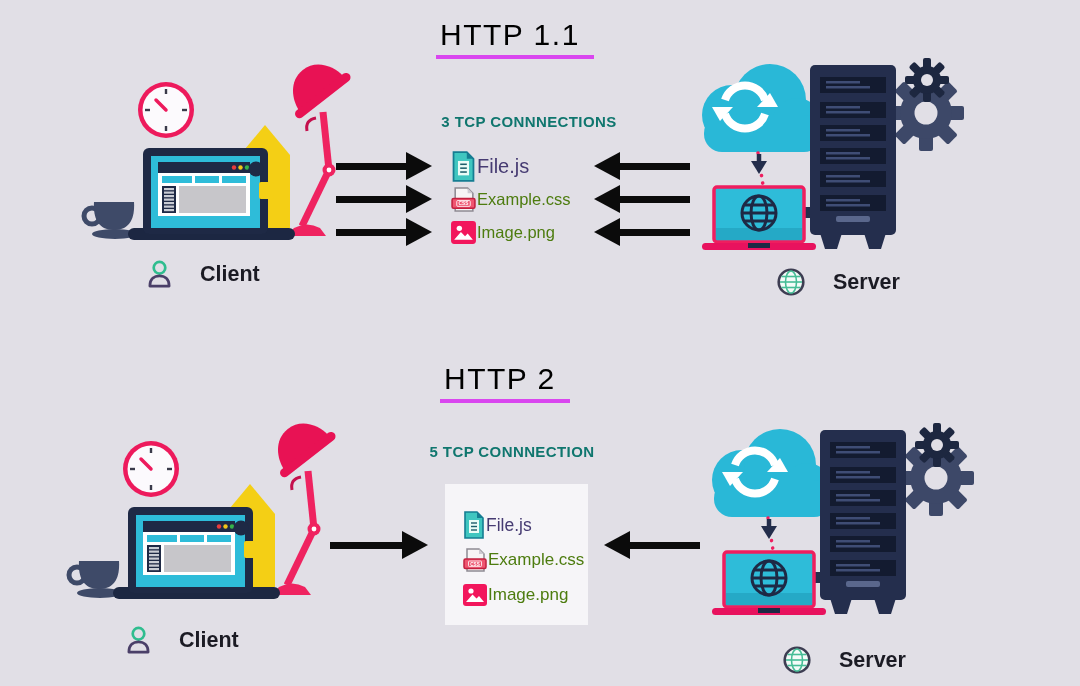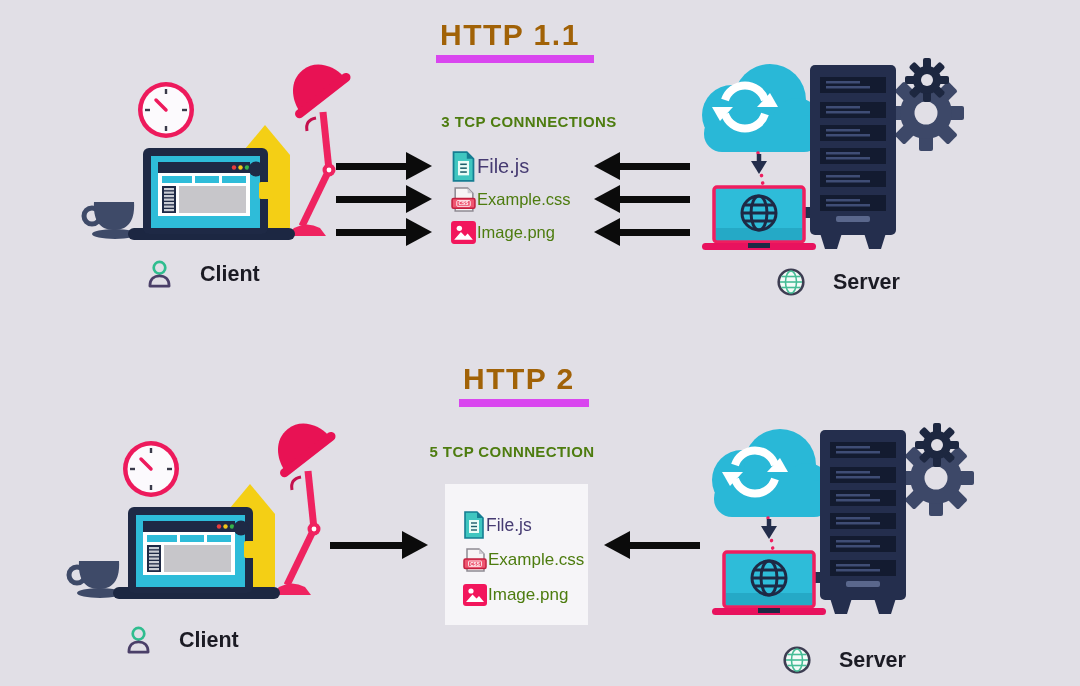--- a/index.html
+++ b/index.html
@@ -2,26 +2,26 @@
 <html><head>
 <meta charset="utf-8">
 <style>
   html,body{margin:0;padding:0;}
   body{background:#e1dfe6;font-family:"Liberation Sans", sans-serif;}
   .canvas{position:relative;width:1080px;height:686px;background:#e1dfe6;overflow:hidden;}
   .abs{position:absolute;}
 
   .section-title{
     position:absolute;
-    font-weight:700;font-size:30px;letter-spacing:1.5px;color:#a16207;
-    border-bottom:8px solid #d946ef;padding:0 14px 3px 4px;
+    font-weight:400;font-size:30px;letter-spacing:1.5px;color:#000000;
+    border-bottom:4px solid #d946ef;padding:0 14px 3px 4px;
   }
   .conn-label{
     position:absolute;font-weight:800;font-size:15px;letter-spacing:.4px;
-    color:#4d7c0f;text-align:center;
+    color:#0f766e;text-align:center;
   }
   .entity-label{position:absolute;display:flex;align-items:center;gap:27px;}
   .entity-label span{font-weight:800;font-size:21.5px;color:#1b1b24;}
 
   .file-row{position:absolute;display:flex;align-items:center;}
   .file-label{font-size:16.5px;color:#4d7c0f;}
   .file-label--js{font-size:20px;color:#463b72;}
   .box .file-label{font-size:17px;}
   .box .file-label--js{font-size:17.5px;color:#463b72;}
 
@@ -264,21 +264,21 @@
       <g stroke="#46bd96" stroke-width="1.6" fill="none">
         <ellipse cx="15" cy="15" rx="5.5" ry="11"></ellipse>
         <line x1="4" y1="15" x2="26" y2="15"></line>
         <line x1="5.5" y1="9.5" x2="24.5" y2="9.5"></line>
         <line x1="5.5" y1="20.5" x2="24.5" y2="20.5"></line>
       </g>
     </svg>
     <span>Server</span>
   </div>
 
-  <div class="section-title" style="left:459px;top:362px;">HTTP 2</div>
+  <div class="section-title" style="left:440px;top:362px;">HTTP 2</div>
 
   <svg class="abs" style="left:65px;top:419px;" width="275" height="200" viewBox="0 0 275 200">
     <path d="M160 95 L185 65 L210 95 V168 H160 Z" fill="#f4cf15"></path>
     <g>
       <path d="M236 58 q-11 2 -9 13" stroke="#c4104d" stroke-width="3" fill="none"></path>
       <line x1="243" y1="52" x2="249" y2="110" stroke="#ef2360" stroke-width="7"></line>
       <line x1="249" y1="110" x2="222" y2="166" stroke="#ef2360" stroke-width="7"></line>
       <path d="M206 176 l8 -8 q13 -7 26 0 l6 8 Z" fill="#ef2360"></path>
       <circle cx="249" cy="110" r="6.5" fill="#ef2360"></circle>
       <circle cx="249" cy="110" r="2.4" fill="#ffffff"></circle>

